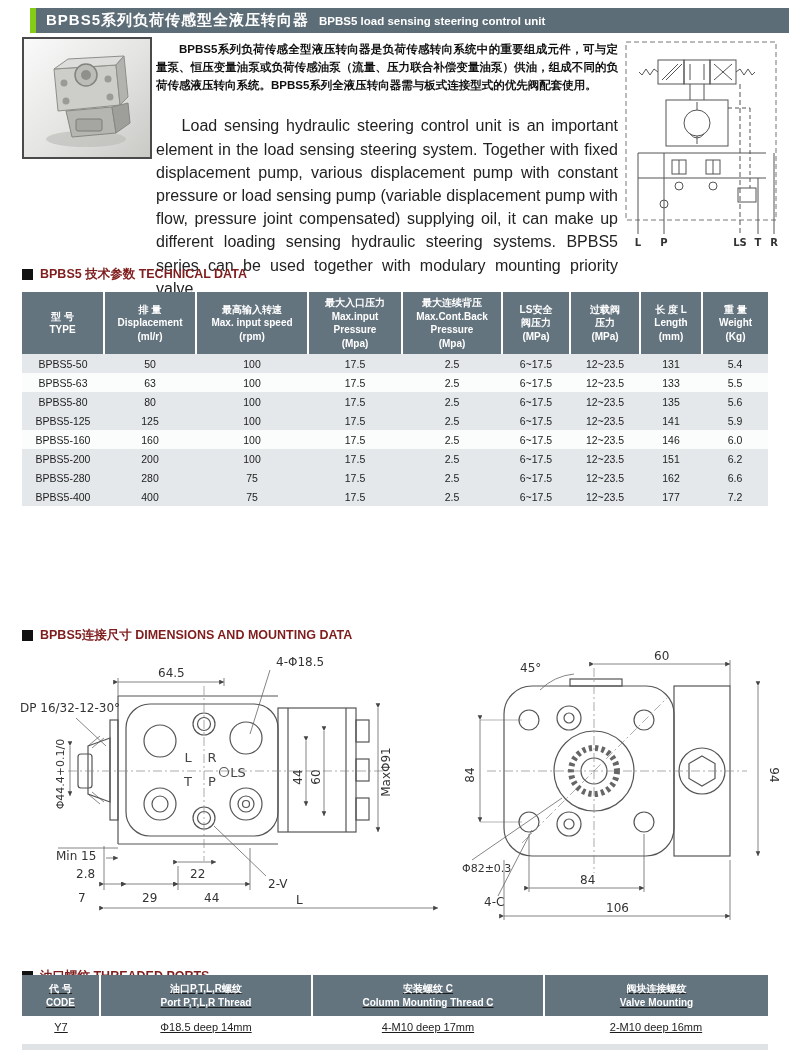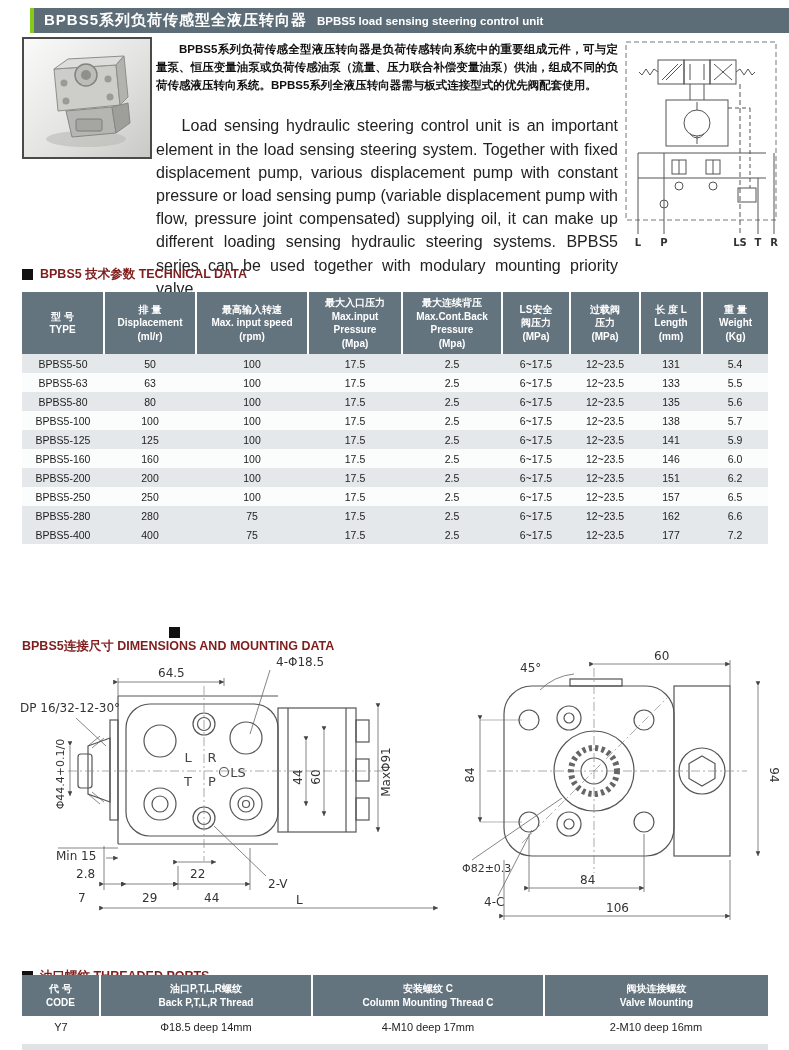--- a/index.html
+++ b/index.html
@@ -1,43 +1,43 @@
 <!DOCTYPE html>
 <html><head>
 <meta charset="utf-8">
 <style>
   html,body{margin:0;padding:0;background:#fff;}
   .page{position:relative;width:789px;height:1050px;background:#fff;overflow:hidden;
         font-family:"Liberation Sans","DejaVu Sans",sans-serif;color:#1c1c1c;}
 
   
   .titlebar{position:absolute;top:8px;left:30px;right:0;height:25px;background:#5d6d78;
-            border-left:4px solid #84cc16;display:flex;align-items:center;color:#fff;}
+            border-left:6px solid #84cc16;display:flex;align-items:center;color:#fff;}
   .titlebar .zh{font-size:15px;font-weight:bold;margin-left:10px;letter-spacing:1px;}
   .titlebar .en{font-size:11.5px;font-weight:bold;margin-left:10px;}
 
   
   .photo{position:absolute;top:37px;left:22px;width:126px;height:118px;
          border:2px solid #4a4a4a;background:linear-gradient(135deg,#fafafa 0%,#e3e3e1 55%,#c9c9c6 100%);}
   .photo svg{display:block;}
   .desc{position:absolute;top:41px;left:156px;width:462px;}
   .desc .zh{font-size:11.5px;font-weight:bold;line-height:1.55;color:#111;text-align:justify;text-indent:2em;margin:0 0 20px 0;}
   .desc .en{font-size:16px;line-height:1.45;color:#222;text-align:justify;text-indent:1.6em;margin:0;}
   .schematic{position:absolute;top:38px;left:620px;width:164px;height:210px;}
 
   
   .sec{position:absolute;left:22px;font-size:12.5px;font-weight:bold;color:#7f1d1d;display:flex;align-items:center;}
   .sec .sq{width:11px;height:11px;background:#111;margin-right:7px;display:inline-block;}
-  #sec-tech{top:266px;} #sec-dim{top:627px;flex-direction:column;} #sec-ports{top:968px;}
+  #sec-tech{top:266px;} #sec-dim{top:627px;} #sec-ports{top:968px;}
 
   
   table{border-collapse:collapse;table-layout:fixed;}
   .datatable{position:absolute;left:22px;width:746px;}
   #tech-table{top:292px;}
-  #ports-table{top:975px;}
+  #ports-table{top:975px;text-decoration:underline;}
   th{background:#64747f;color:#fff;font-weight:bold;font-size:10px;vertical-align:middle;
      padding:4px 2px;border-left:2px solid #fff;line-height:1.35;}
   th:first-child{border-left:none;}
   th div{white-space:nowrap;}
   td{font-size:10.5px;text-align:center;color:#222;padding:0 2px;height:19px;}
   #tech-table tbody tr.odd{background:#e4e8ea;}
   #tech-table tbody tr{background:#fbfcfc;}
   #ports-table td{height:22px;font-size:11px;}
   #ports-table th{padding:7px 2px;}
   .bottom-stripe{position:absolute;top:1044px;left:22px;width:746px;height:6px;background:#dfe3e5;}
@@ -232,31 +232,20 @@
           <td>BPBS5-80</td>
           <td>80</td>
           <td>100</td>
           <td>17.5</td>
           <td>2.5</td>
           <td>6~17.5</td>
           <td>12~23.5</td>
           <td>135</td>
           <td>5.6</td>
         </tr>
-        <tr>
-          <td>BPBS5-100</td>
-          <td>100</td>
-          <td>100</td>
-          <td>17.5</td>
-          <td>2.5</td>
-          <td>6~17.5</td>
-          <td>12~23.5</td>
-          <td>138</td>
-          <td>5.7</td>
-        </tr>
         <tr class="odd">
           <td>BPBS5-125</td>
           <td>125</td>
           <td>100</td>
           <td>17.5</td>
           <td>2.5</td>
           <td>6~17.5</td>
           <td>12~23.5</td>
           <td>141</td>
           <td>5.9</td>
@@ -275,31 +264,20 @@
         <tr class="odd">
           <td>BPBS5-200</td>
           <td>200</td>
           <td>100</td>
           <td>17.5</td>
           <td>2.5</td>
           <td>6~17.5</td>
           <td>12~23.5</td>
           <td>151</td>
           <td>6.2</td>
-        </tr>
-        <tr>
-          <td>BPBS5-250</td>
-          <td>250</td>
-          <td>100</td>
-          <td>17.5</td>
-          <td>2.5</td>
-          <td>6~17.5</td>
-          <td>12~23.5</td>
-          <td>157</td>
-          <td>6.5</td>
         </tr>
         <tr class="odd">
           <td>BPBS5-280</td>
           <td>280</td>
           <td>75</td>
           <td>17.5</td>
           <td>2.5</td>
           <td>6~17.5</td>
           <td>12~23.5</td>
           <td>162</td>
@@ -489,21 +467,21 @@
         <col>
     </colgroup>
     <thead>
         <tr>
           <th>
             <div>代  号</div>
             <div>CODE</div>
           </th>
           <th>
             <div>油口P,T,L,R螺纹</div>
-            <div>Back P,T,L,R Thread</div>
+            <div>Port P,T,L,R Thread</div>
           </th>
           <th>
             <div>安装螺纹 C</div>
             <div>Column Mounting Thread C</div>
           </th>
           <th>
             <div>阀块连接螺纹</div>
             <div>Valve Mounting</div>
           </th>
         </tr>

